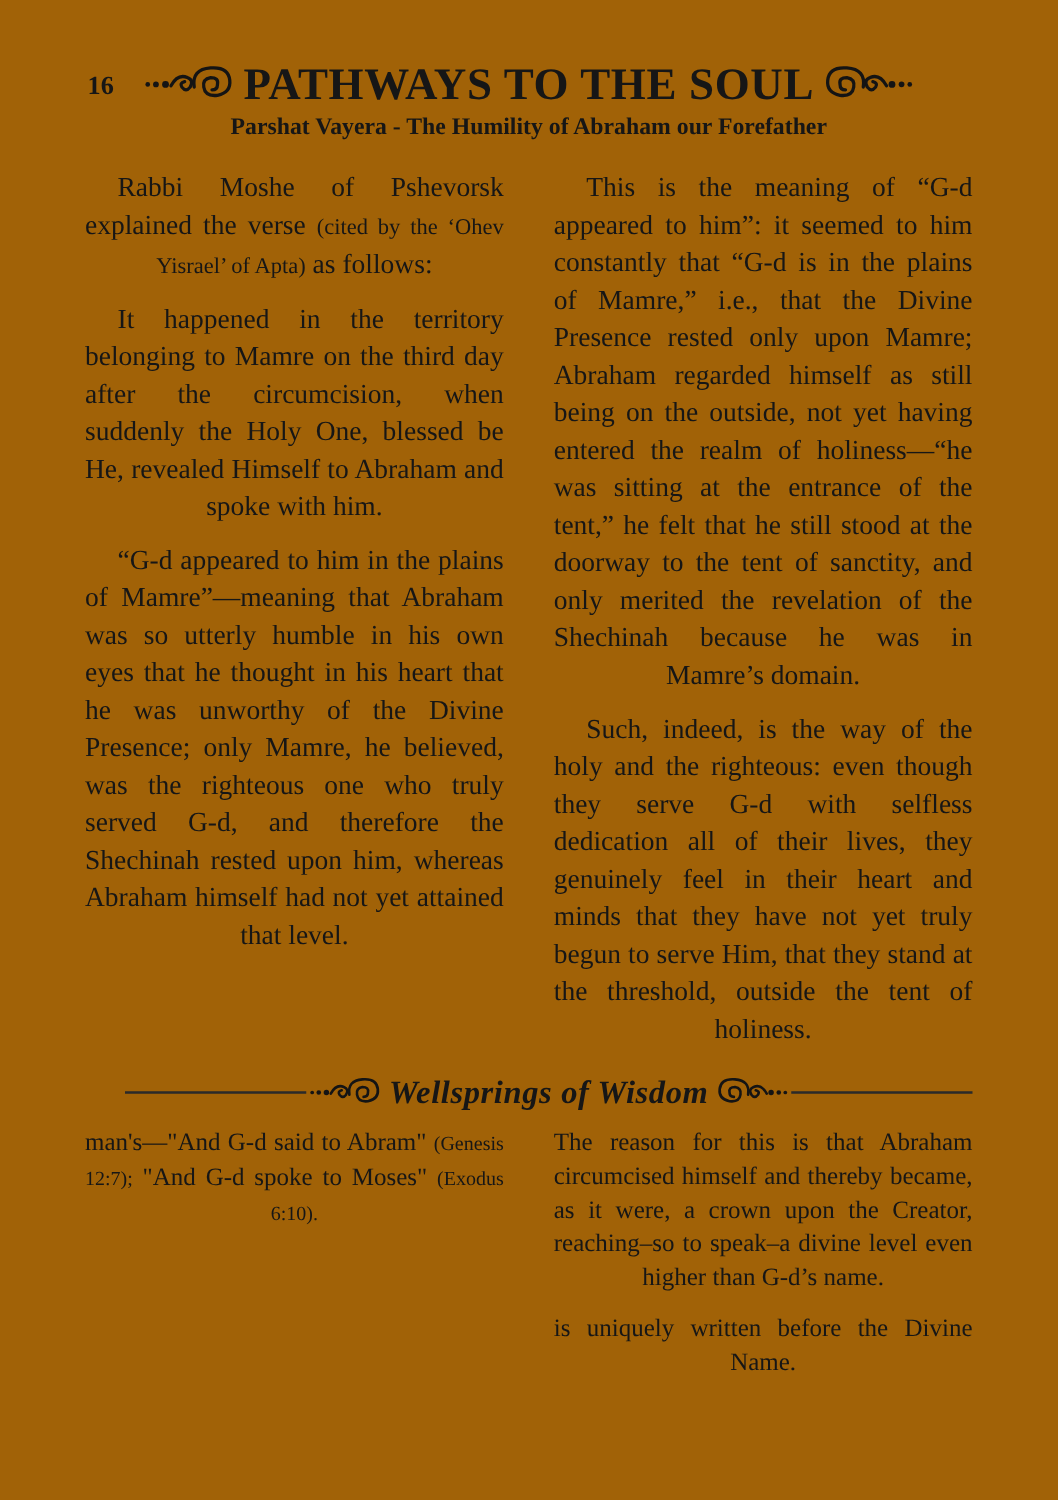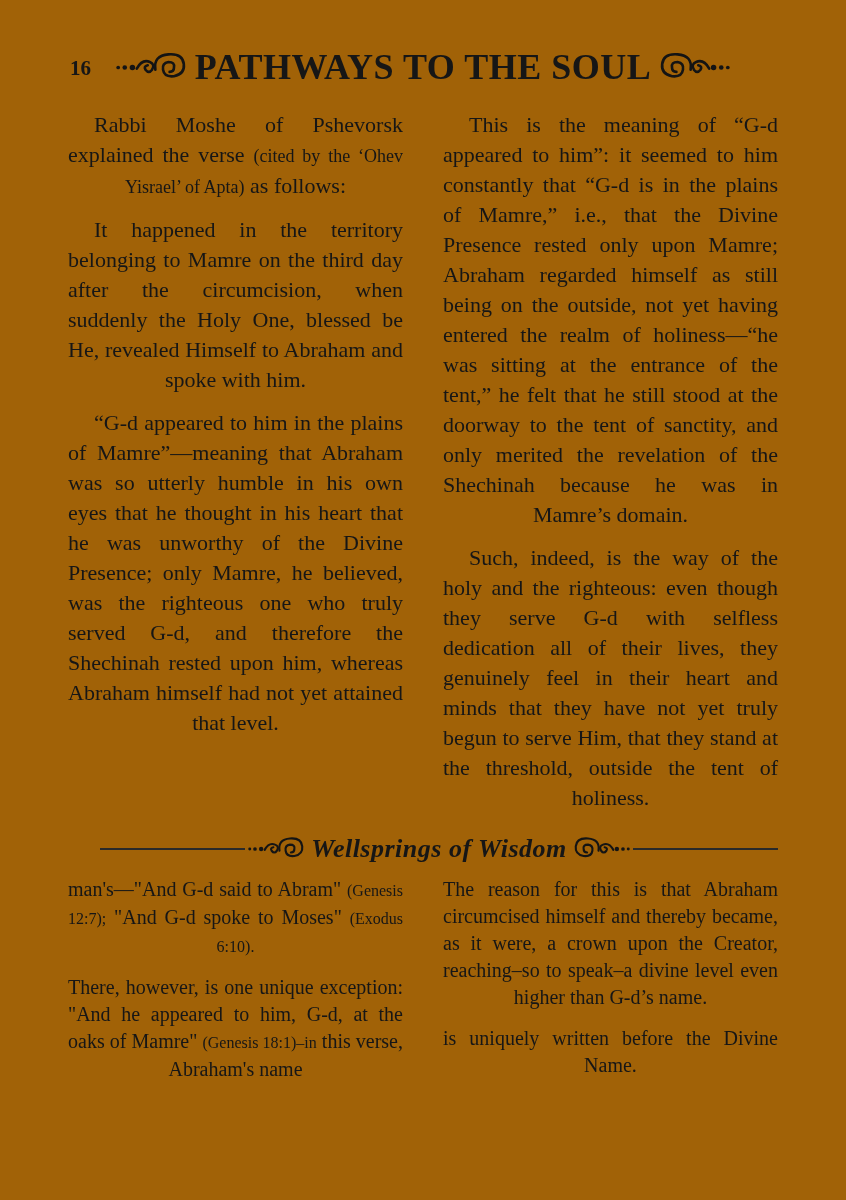--- a/index.html
+++ b/index.html
@@ -115,20 +115,21 @@
             <use href="#flourish-glyph"></use>
           </svg>
       </span>
       <span class="book-title">PATHWAYS TO THE SOUL</span>
       <span class="flourish mirrored">
         <svg width="88" height="35" viewBox="0 0 68 32">
             <use href="#flourish-glyph"></use>
           </svg>
       </span>
     </div>
+    <div class="subtitle">Parshat Vayera - The Humility of Abraham our Forefather</div>
   </div>
 
   <div class="columns">
     <div class="col">
       <p class="para indent"><span>Rabbi Moshe of Pshevorsk explained the verse </span><span class="cite">(cited by the ‘Ohev Yisrael’ of Apta)</span><span> as follows:</span></p>
       <p class="para indent">It happened in the territory belonging to Mamre on the third day after the circumcision, when suddenly the Holy One, blessed be He, revealed Himself to Abraham and spoke with him.</p>
       <p class="para indent">“G-d appeared to him in the plains of Mamre”—meaning that Abraham was so utterly humble in his own eyes that he thought in his heart that he was unworthy of the Divine Presence; only Mamre, he believed, was the righteous one who truly served G-d, and therefore the Shechinah rested upon him, whereas Abraham himself had not yet attained that level.</p>
     </div>
     <div class="col">
       <p class="para indent">This is the meaning of “G-d appeared to him”: it seemed to him constantly that “G-d is in the plains of Mamre,” i.e., that the Divine Presence rested only upon Mamre; Abraham regarded himself as still being on the outside, not yet having entered the realm of holiness—“he was sitting at the entrance of the tent,” he felt that he still stood at the doorway to the tent of sanctity, and only merited the revelation of the Shechinah because he was in Mamre’s domain.</p>
@@ -148,21 +149,20 @@
       <svg width="62" height="28" viewBox="0 0 68 32">
           <use href="#flourish-glyph"></use>
         </svg>
     </span>
     <div class="rule"></div>
   </div>
 
   <div class="footer-columns">
     <div class="col">
       <p class="fpara"><span>man's—"And G-d said to Abram" </span><span class="fcite">(Genesis 12:7);</span><span> "And G-d spoke to Moses" </span><span class="fcite">(Exodus 6:10).</span></p>
-      <p class="fpara"><span>There, however, is one unique exception: "And he appeared to him, G-d, at the oaks of Mamre" </span><span class="fcite">(Genesis 18:1)–in</span><span> this verse, Abraham's name</span></p>
     </div>
     <div class="col">
       <p class="fpara">The reason for this is that Abraham circumcised himself and thereby became, as it were, a crown upon the Creator, reaching–so to speak–a divine level even higher than G-d’s name.</p>
       <p class="fpara">is uniquely written before the Divine Name.</p>
     </div>
   </div>
 
 </div>
 
 </body></html>

